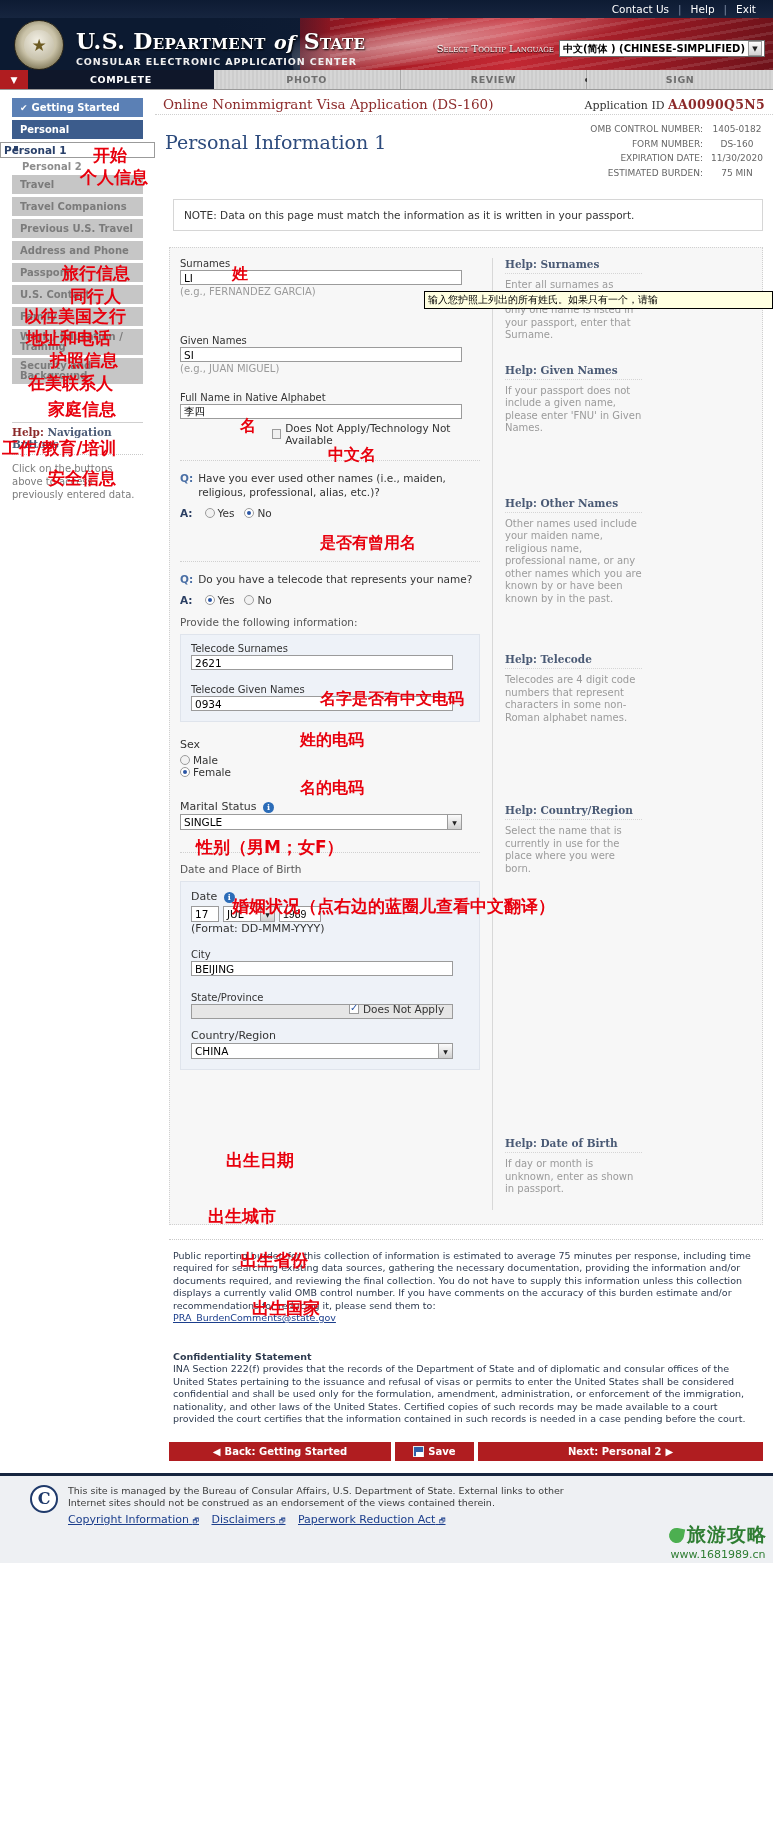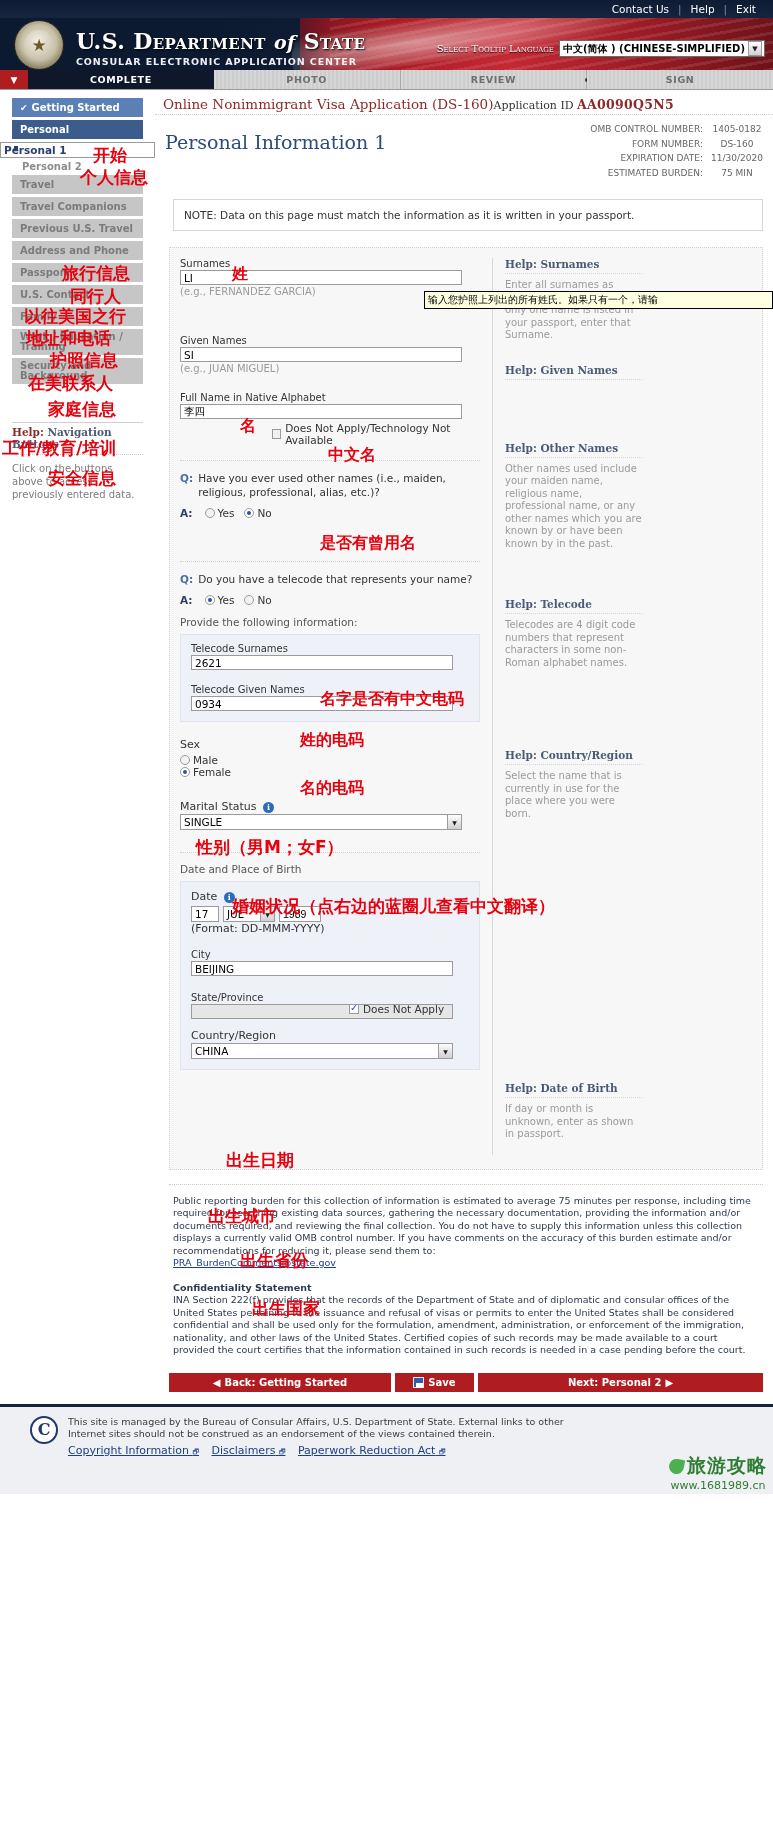--- a/index.html
+++ b/index.html
@@ -130,21 +130,21 @@
   .nav-help .h {
     font-family:"DejaVu Serif","Liberation Serif",serif;
     font-size:10.5px; color:#4a5a75; font-weight:bold; padding:3px 0 4px 0;
     border-bottom:1px dotted #c9c9c9;
   }
   .nav-help .h b { color:#8c2a2a; }
   .nav-help .t { font-size:10px; color:#7d7d7d; line-height:13px; padding-top:7px; }
 
   
   .appbar {
-    display:flex; justify-content:flex-start; align-items:baseline;
+    display:flex; justify-content:space-between; align-items:baseline;
     padding:6px 8px 2px 8px; border-bottom:1px dotted #cfcfcf;
   }
   .appbar .t {
     font-family:"DejaVu Serif","Liberation Serif",serif;
     color:#8c2a2a; font-size:13.5px;
   }
   .appbar .id { font-family:"DejaVu Serif","Liberation Serif",serif; font-size:11px; color:#333; }
   .appbar .id b { color:#8c2a2a; font-size:12.5px; letter-spacing:.3px; }
 
   .titlerow { display:flex; justify-content:space-between; padding:6px 8px 0 10px; }
@@ -247,21 +247,21 @@
   .dob-yr { width:42px; height:16px; border:1px solid #9b9b9b; font-size:10.5px; padding:0 3px; }
 
   .sectlabel { font-size:10.5px; color:#555; margin-bottom:4px; }
 
   
   .legal {
     margin:14px 10px 0 14px; border-top:1px dotted #c9c9c9; padding:10px 4px 0 4px;
     font-size:9.5px; color:#2d3a4f; line-height:12.5px;
   }
   .legal a { color:#1b3e8c; }
-  .legal .ch { font-weight:bold; margin-top:12px; }
+  .legal .ch { font-weight:bold; margin-top:26px; }
 
   
   .navbtns { display:flex; gap:4px; margin:16px 10px 0 14px; }
   .navbtn {
     height:19px; background:#b01d20; color:#fff; font-size:10px; font-weight:bold;
     display:flex; align-items:center; justify-content:center; gap:4px;
   }
   .navbtn.back { width:222px; }
   .navbtn.save { width:79px; background:#b01d20; }
   .navbtn.next { flex:1; }
@@ -610,20 +610,21 @@
             <span style="color:#4a5a75">Surnames</span>
           </div>
           <div class="hb">Enter all surnames as listed in your passport. If only one name is listed in your passport, enter that Surname.</div>
         </div>
 
         <div class="helpblk" style="margin-top:22px">
           <div class="ht">
             <span>Help:</span>
             <span style="color:#4a5a75">Given Names</span>
           </div>
+          <div class="hb">If your passport does not include a given name, please enter 'FNU' in Given Names.</div>
         </div>
 
         <div class="helpblk" style="margin-top:62px">
           <div class="ht">
             <span>Help:</span>
             <span style="color:#4a5a75">Other Names</span>
           </div>
           <div class="hb">Other names used include your maiden name, religious name, professional name, or any other names which you are known by or have been known by in the past.</div>
         </div>
 

